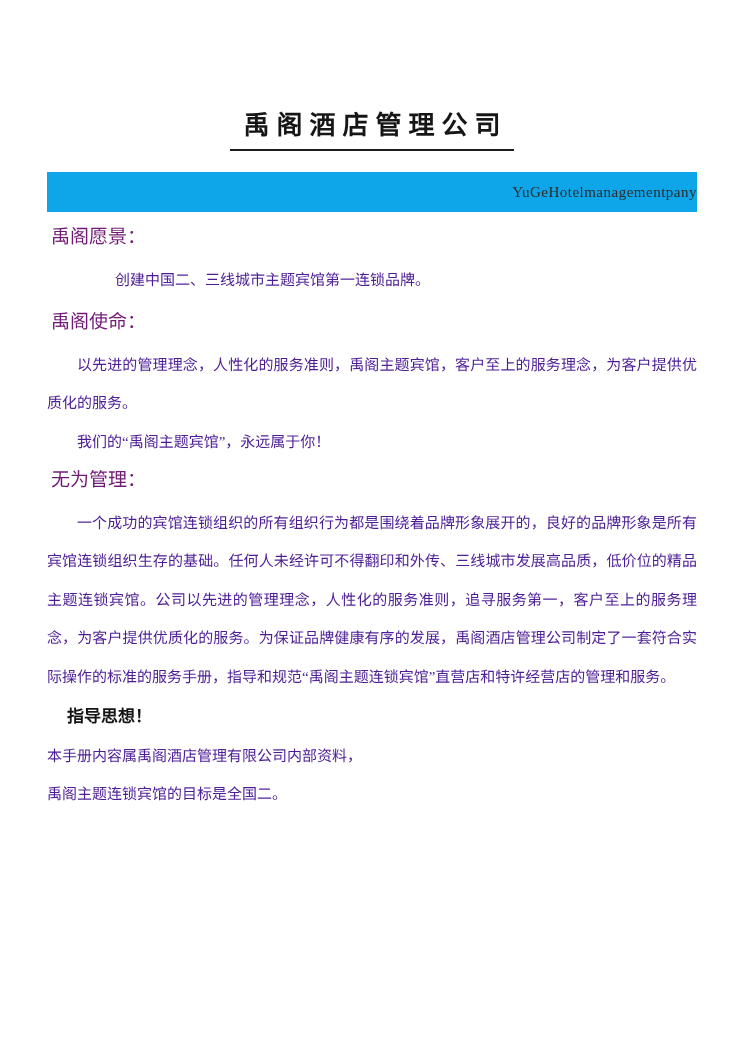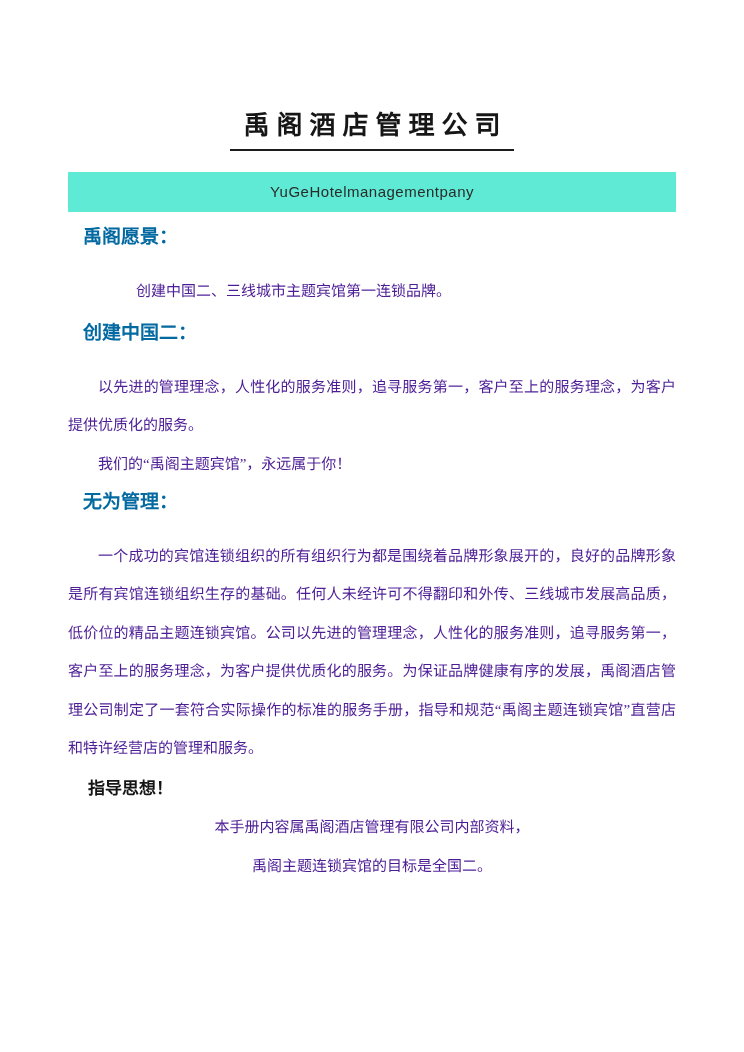--- a/index.html
+++ b/index.html
@@ -11,56 +11,56 @@
     position: relative;
     width: 744px;
     height: 1052px;
     margin: 0 auto;
     background: #ffffff;
     overflow: hidden;
     font-family: "Liberation Serif", "DejaVu Serif", serif;
     color: #1f1f1f;
   }
   .content {
-    padding: 0 68px;
+    padding: 0 47px;
   }
   
   .title-wrap {
     margin-top: 108px;
     text-align: center;
   }
   .doc-title {
     display: inline-block;
     font-size: 26px;
     font-weight: bold;
     letter-spacing: 7px;
     line-height: 36px;
     color: #161616;
     padding: 0 6px 5px 13px; 
     border-bottom: 2px solid #1c1c1c;
   }
   
   .subtitle-box {
     margin-top: 21px;
     height: 40px;
-    background: #5eead4;
-    text-align: center;
+    background: #0ea5e9;
+    text-align: right;
     line-height: 40px;
-    font-family: Liberation Sans, sans-serif;
+    font-family: Liberation Serif, serif;
     font-size: 15px;
     color: #2b2b2b;
     letter-spacing: 0.5px;
   }
   
   .h-section {
     font-size: 19px;
-    font-weight: bold;
+    font-weight: normal;
     line-height: 38.5px;
-    margin: 15px;
-    color: #0369a1;
+    margin: 4px;
+    color: #701a75;
   }
   .h-sec-1 { margin-top: 6px; }
   .h-sec-2 { margin-top: 4px; }
   .h-sec-3 { margin-top: 0; }
   p {
     margin: 0;
     font-size: 15px;
     line-height: 38.5px;
     color: #4c1d95;
   }
@@ -73,43 +73,43 @@
   }
   .notice-heading {
     font-size: 17px;
     font-weight: bold;
     line-height: 38.5px;
     margin: 2px 0 0 0;
     padding-left: 20px;
     color: #141414;
   }
   .p-center {
-    text-align: center;
+    text-align: left;
     text-indent: 0;
   }
 </style>
 </head>
 <body>
 
 <div class="page">
   <div class="content">
 
     <div class="title-wrap">
       <span class="doc-title">禹阁酒店管理公司</span>
     </div>
 
     <div class="subtitle-box">
       <span>YuGeHotelmanagementpany</span>
     </div>
 
     <h2 class="h-section h-sec-1">禹阁愿景：</h2>
     <p class="p-vision">创建中国二、三线城市主题宾馆第一连锁品牌。</p>
 
-    <h2 class="h-section h-sec-2">创建中国二：</h2>
-    <p class="p-body">以先进的管理理念，人性化的服务准则，追寻服务第一，客户至上的服务理念，为客户提供优质化的服务。</p>
+    <h2 class="h-section h-sec-2">禹阁使命：</h2>
+    <p class="p-body">以先进的管理理念，人性化的服务准则，禹阁主题宾馆，客户至上的服务理念，为客户提供优质化的服务。</p>
     <p class="p-body">我们的“禹阁主题宾馆”，永远属于你！</p>
 
     <h2 class="h-section h-sec-3">无为管理：</h2>
     <p class="p-body">一个成功的宾馆连锁组织的所有组织行为都是围绕着品牌形象展开的，良好的品牌形象是所有宾馆连锁组织生存的基础。任何人未经许可不得翻印和外传、三线城市发展高品质，低价位的精品主题连锁宾馆。公司以先进的管理理念，人性化的服务准则，追寻服务第一，客户至上的服务理念，为客户提供优质化的服务。为保证品牌健康有序的发展，禹阁酒店管理公司制定了一套符合实际操作的标准的服务手册，指导和规范“禹阁主题连锁宾馆”直营店和特许经营店的管理和服务。</p>
 
     <h3 class="notice-heading">指导思想！</h3>
     <p class="p-center">本手册内容属禹阁酒店管理有限公司内部资料，</p>
     <p class="p-center">禹阁主题连锁宾馆的目标是全国二。</p>
 
   </div>

